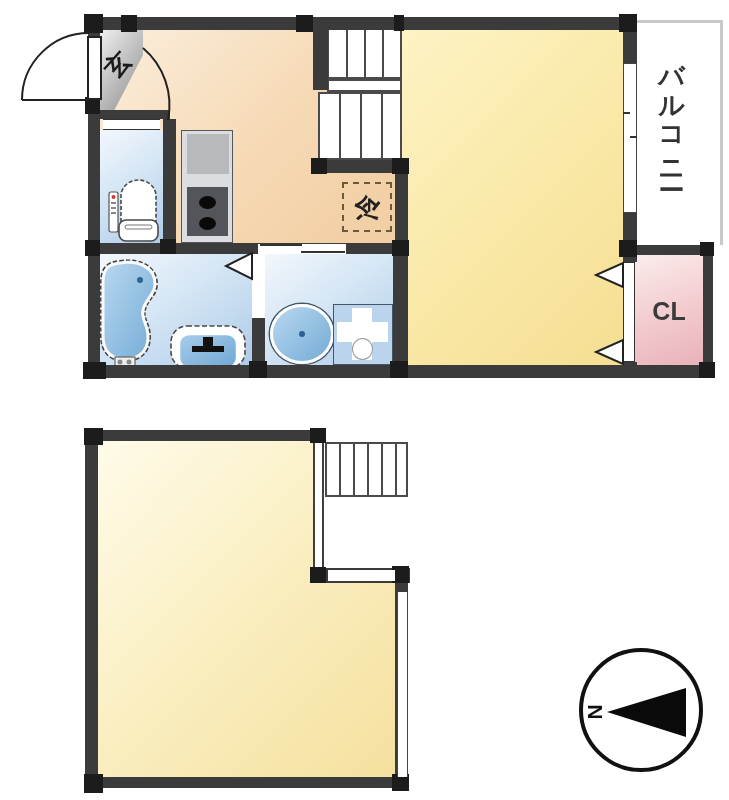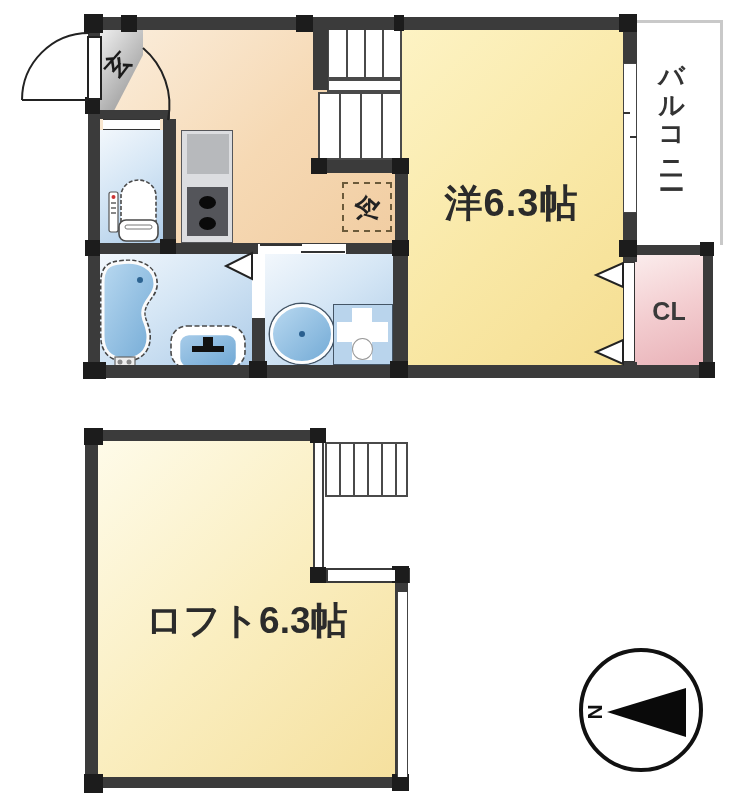--- a/index.html
+++ b/index.html
@@ -190,24 +190,22 @@
   <svg class="abs" style="left:590px;top:258px;" width="40" height="110" viewBox="0 0 40 110">
     <polygon points="33,5 33,29 6,17" fill="#fff" stroke="#222" stroke-width="2"></polygon>
     <polygon points="33,82 33,106 6,94" fill="#fff" stroke="#222" stroke-width="2"></polygon>
   </svg>
 
   <div class="abs" style="left:342px;top:182px;width:50px;height:50px;border:2px dashed #6b5a3a;box-sizing:border-box;display:flex;align-items:center;justify-content:center;">
     <span style="display:block;transform:rotate(-90deg);font-size:26px;font-weight:bold;color:#222;">冷</span>
   </div>
 
   <div class="lbl" style="left:96px;top:48px;width:43px;font-size:25px;transform:rotate(-48deg);color:#1a1a1a;">玄</div>
-  <div class="lbl big" style="left:400px;top:178px;width:223px;">洋6.3帖</div>
   <div class="lbl" style="left:655px;top:25px;height:175px;writing-mode:vertical-rl;font-size:26px;letter-spacing:3px;color:#333;">バルコニー</div>
   <div class="lbl" style="left:635px;top:297px;width:68px;font-size:25px;color:#3a3a3a;">CL</div>
-  <div class="lbl" style="left:98px;top:596px;width:297px;font-size:37px;">ロフト6.3帖</div>
 
   <svg class="abs" style="left:574px;top:643px;" width="136" height="136" viewBox="0 0 136 136">
     <circle cx="67" cy="67" r="60" fill="#fff" stroke="#111" stroke-width="4"></circle>
     <polygon points="33,69 112,45 112,94" fill="#0a0a0a"></polygon>
     <text transform="rotate(-90 21 69)" x="21" y="76" font-size="21" font-weight="bold" fill="#111" text-anchor="middle" font-family="Liberation Sans, DejaVu Sans, sans-serif">N</text>
   </svg>
 
 </div>
 
 </body></html>

